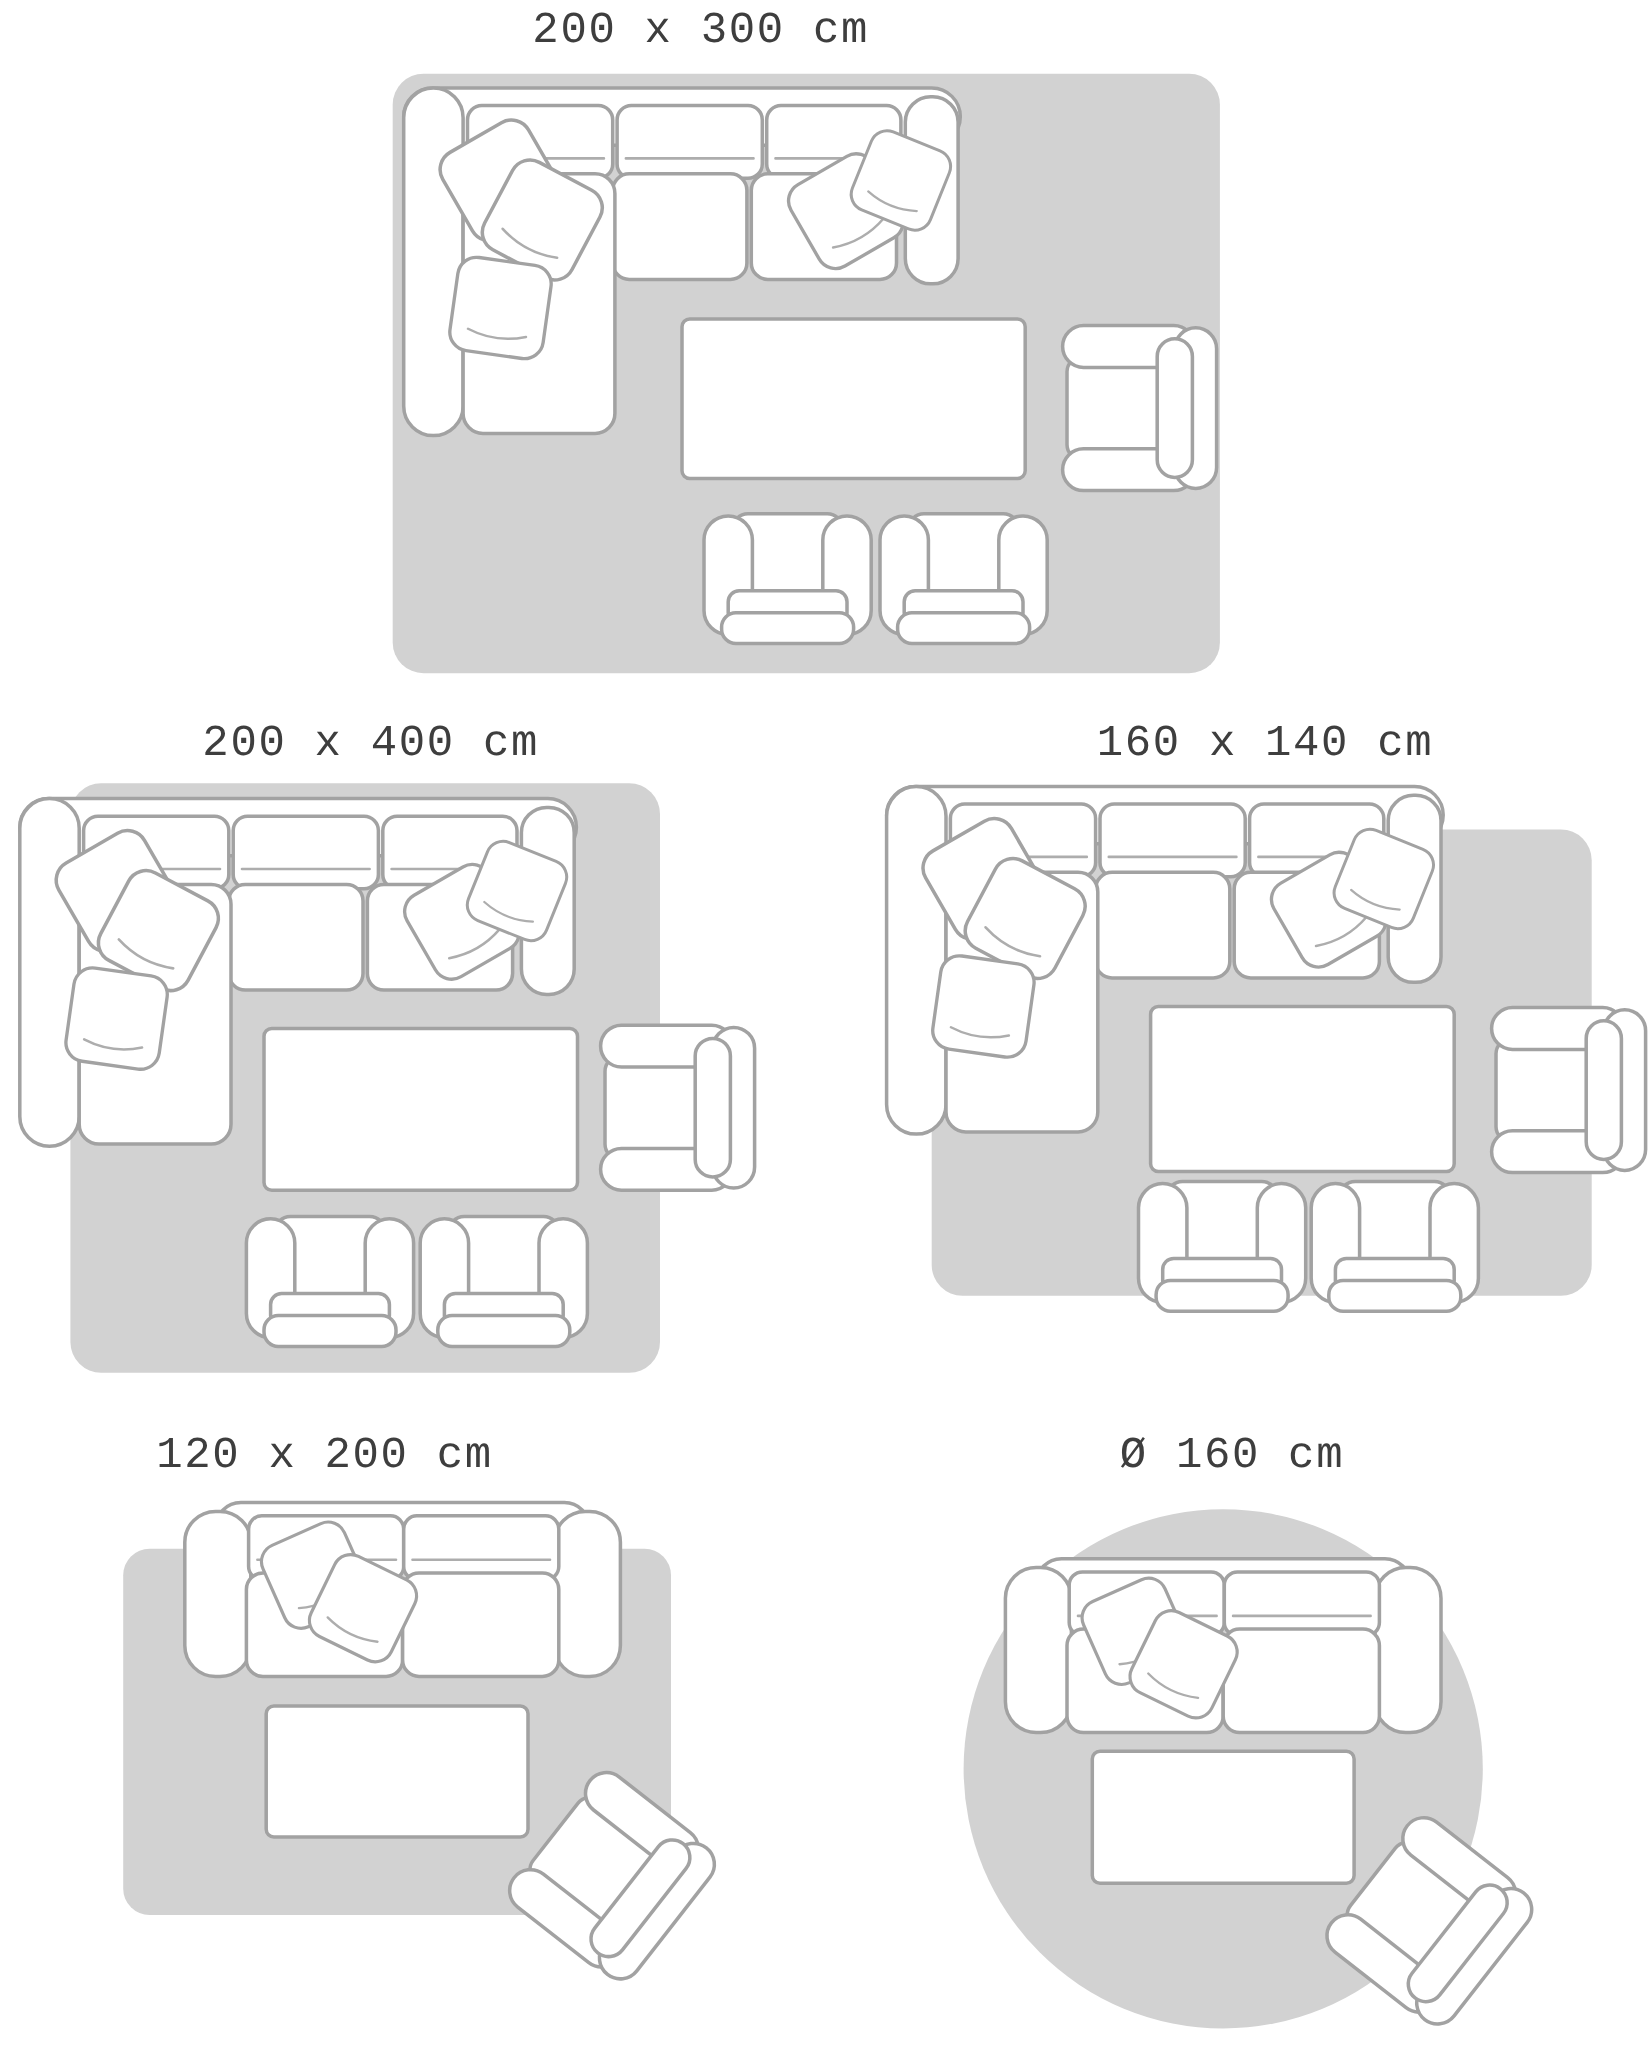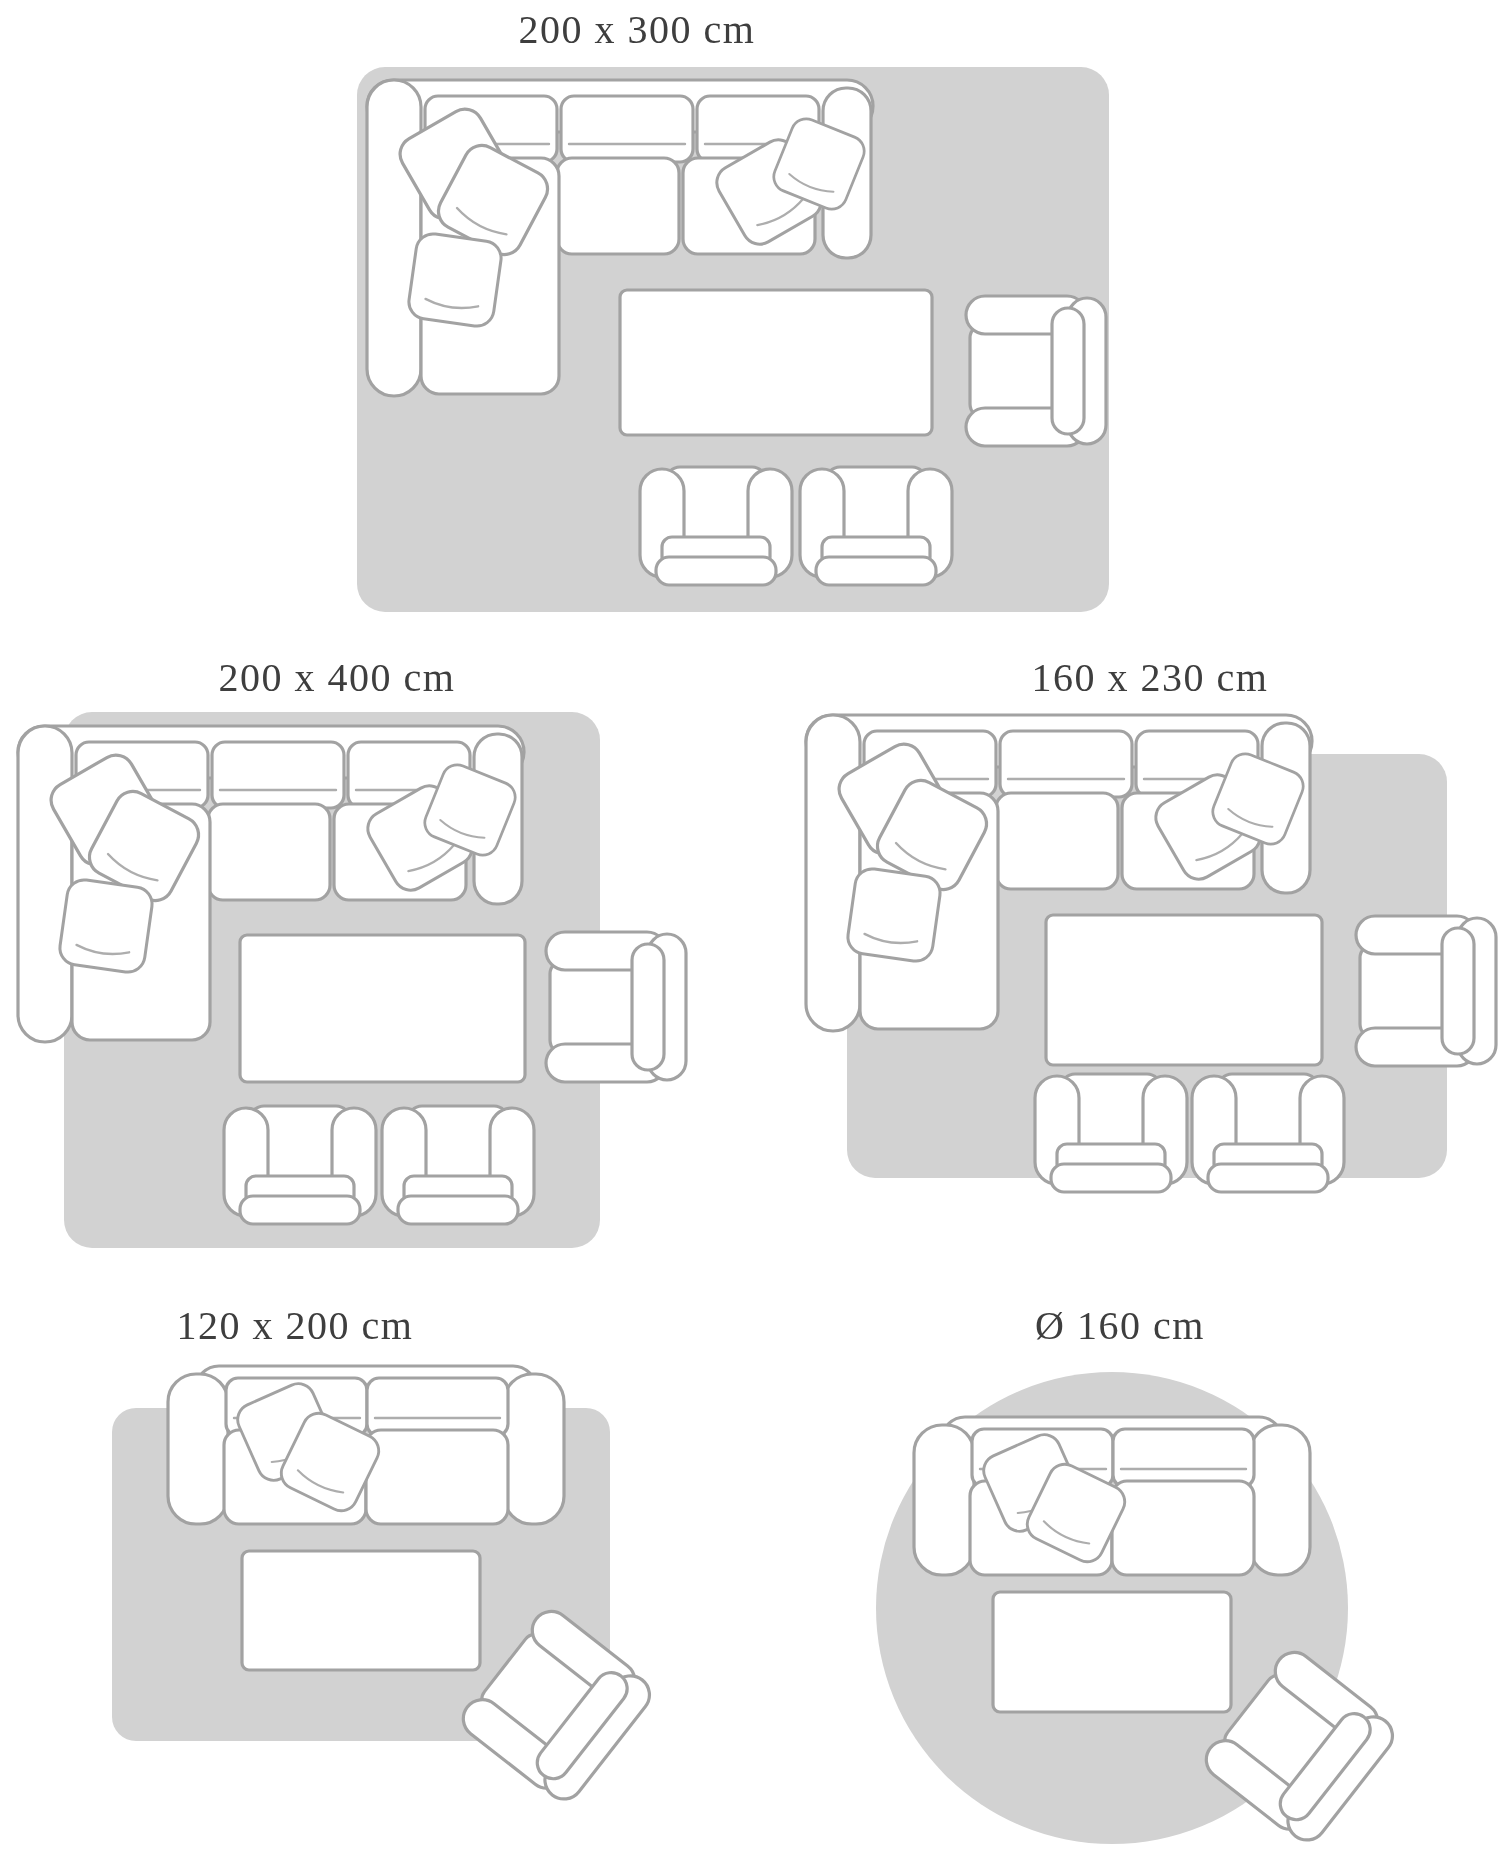--- a/index.html
+++ b/index.html
@@ -1,18 +1,18 @@
 <!DOCTYPE html>
 <html><head>
 <meta charset="utf-8">
 <style>
   html,body{margin:0;padding:0;background:#ffffff;}
   #canvas{
     position:relative;width:1500px;height:1875px;background:#ffffff;overflow:hidden;
-    font-family:Liberation Serif, serif;
+    font-family:Liberation Mono, monospace;
     text-align:center;
   }
   .size-title{
     position:absolute;transform:translateX(-50%);
     font-size:40px;letter-spacing:1.5px;color:#3e3e3e;white-space:nowrap;
     font-weight:400;
   }
   .art{position:absolute;}
   .st{fill:#ffffff;stroke:#a2a2a2;stroke-width:3.2;stroke-linejoin:round;}
   .ln{fill:none;stroke:#adadad;stroke-width:2.4;stroke-linecap:round;}
@@ -113,21 +113,21 @@
       <rect class="rug" x="54" y="12" width="536" height="536" rx="28"></rect>
       <use href="#corner-sofa" transform="translate(8,26)"></use>
       <rect class="st" x="230" y="235" width="285" height="147" rx="7"></rect>
       <use href="#armchair-left" transform="translate(536,232)"></use>
       <use href="#chair-up" transform="translate(214,404)"></use>
       <use href="#chair-up" transform="translate(372,404)"></use>
     </svg>
   </section>
 
   <section>
-    <div class="size-title" style="left:1150px;top:654px">160 x 230 cm</div>
+    <div class="size-title" style="left:1150px;top:654px">160 x 140 cm</div>
     <svg class="art" style="left:796px;top:705px" width="704" height="530" viewBox="0 0 704 530">
       <rect class="rug" x="51" y="49" width="600" height="424" rx="28"></rect>
       <use href="#corner-sofa" transform="translate(10,10)"></use>
       <rect class="st" x="250" y="210" width="276" height="150" rx="7"></rect>
       <use href="#armchair-left" transform="translate(560,211)"></use>
       <use href="#chair-up" transform="translate(239,367)"></use>
       <use href="#chair-up" transform="translate(396,367)"></use>
     </svg>
   </section>
 

